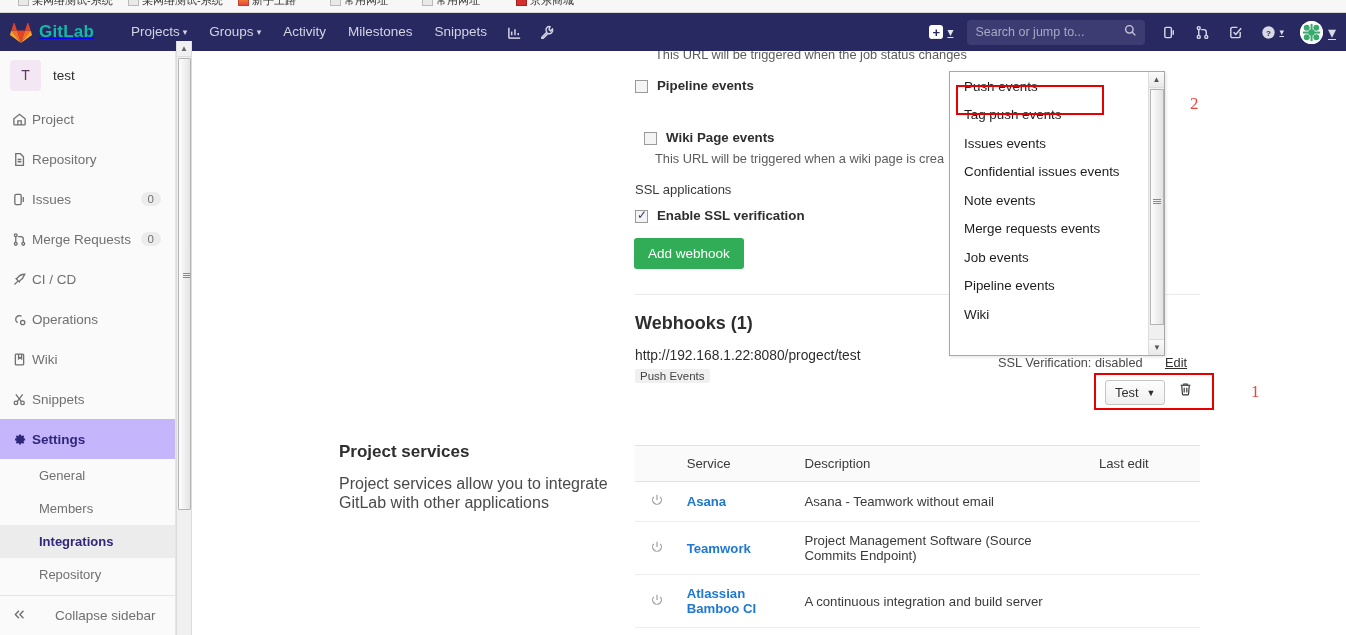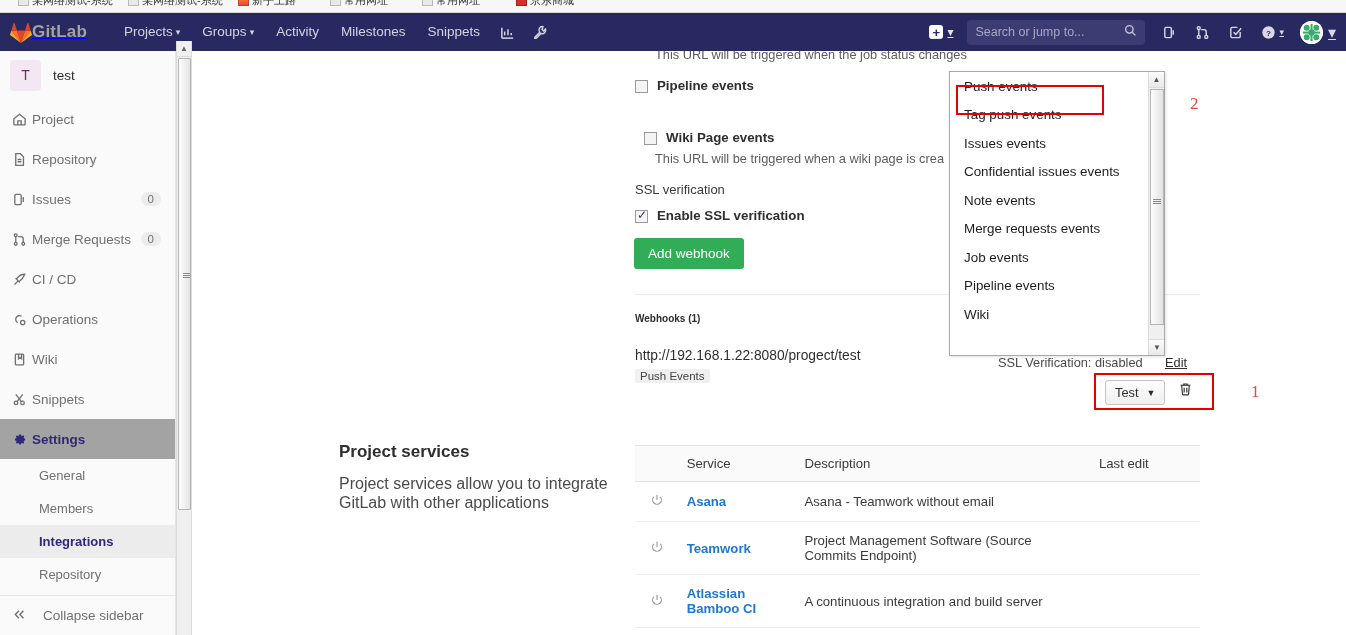--- a/index.html
+++ b/index.html
@@ -25,21 +25,21 @@
   .bm .favicon.orange { background: linear-gradient(#f7a02a,#e8453c); border-color: #c3432f; }
   .bm .favicon.red { background: #d32f2f; border-color: #a82020; }
 
   
   .navbar {
     position: absolute; top: 13px; left: 0; width: 1346px; height: 38px;
     background: #292961; display: flex; align-items: center;
   }
   .nav-logo { display: flex; align-items: center; margin-left: 10px; }
   .nav-logo svg { display: block; }
-  .nav-logo .brand { color: #a3a3a3; font-size: 17px; font-weight: bold; letter-spacing: .2px;}
+  .nav-logo .brand { color: #14b8a6; font-size: 17px; font-weight: bold; margin-left: 7px; letter-spacing: .2px;}
   .nav-links { display: flex; align-items: center; margin-left: 26px; gap: 0px; }
   .nav-link {
     color: #d3d3e4; font-size: 13.5px; padding: 0 11px; line-height: 48px;
     text-decoration: none; white-space: nowrap;
   }
   .nav-link .caret { font-size: 9px; margin-left: 3px; position: relative; top: -1px; }
   .nav-icon-link { color: #d3d3e4; padding: 0 9px; display: flex; align-items: center; }
   .nav-right { position: absolute; right: 6px; top: 0; height: 38px; display: flex; align-items: center; }
   .nav-plus {
     display: flex; align-items: center; color: #e3e3ee; padding: 0 6px; font-size: 12px;
@@ -81,34 +81,34 @@
     display: flex; align-items: center; height: 40px; padding: 0 12px;
     color: #707070; font-size: 13.5px; position: relative; cursor: pointer;
   }
   .side-item .s-ico { width: 20px; display: flex; align-items: center; color: #707070; }
   .side-item .s-label { margin-left: 0; }
   .side-item .badge {
     position: absolute; right: 14px; background: #ececec; border-radius: 9px;
     font-size: 11.5px; color: #707070; padding: 1px 7px;
   }
   .side-item.active {
-    background: #a3a3a3; color: #2e2e2e; font-weight: bold;
+    background: #c4b5fd; color: #2e2e2e; font-weight: bold;
   }
   .side-item.active .s-ico, .side-item.active .s-label { color: #31277a; }
   .side-sub {
     height: 33px; display: flex; align-items: center; padding-left: 39px;
     font-size: 13px; color: #707070; cursor: pointer;
   }
   .side-sub.current { background: #ececec; color: #31277a; font-weight: bold; }
   .collapse-row {
     position: absolute; bottom: 0; left: 0; width: 176px; height: 40px;
     display: flex; align-items: center; padding-left: 12px;
     border-top: 1px solid #e5e5e5; color: #707070; font-size: 13.5px;
   }
-  .collapse-row .s-label { margin-left: 16px; }
+  .collapse-row .s-label { margin-left: 28px; }
 
   
   .vscroll {
     position: absolute; top: 41px; left: 176px; width: 16px; height: 594px;
     background: #f0f0f0; border-left: 1px solid #dcdcdc; border-right: 1px solid #dcdcdc;
   }
   .vscroll .arrow-up {
     height: 16px; background: #f0f0f0; display: flex; align-items: center; justify-content: center;
     border-bottom: 1px solid #dcdcdc; color:#666; font-size: 8px;
   }
@@ -140,21 +140,21 @@
   .chk-title { font-size: 13.3px; font-weight: bold; color: #2e2e2e; margin-left: 9px; white-space: nowrap; }
   .plain-label { position: absolute; font-size: 13px; color: #3a3a3a; }
   .btn-green {
     position: absolute; background: #31ac57; color: #fff; border: 0; border-radius: 3px;
     font-size: 13.5px; font-family: "Liberation Sans", sans-serif;
     padding: 8px 14px; cursor: pointer;
   }
   .hr { position: absolute; height: 1px; background: #ebebeb; }
 
   
-  .wh-title { position: absolute; font-size: 10px; font-weight: bold; color: #2e2e2e; }
+  .wh-title { position: absolute; font-size: 18px; font-weight: bold; color: #2e2e2e; }
   .wh-url { position: absolute; font-size: 13.8px; color: #2e2e2e; }
   .wh-tag {
     position: absolute; font-size: 11.5px; color: #444; background: #f0f0f0;
     border-radius: 2px; padding: 1px 5px;
   }
   .wh-ssl { position: absolute; font-size: 12.8px; color: #4a4a4a; }
   .wh-edit { position: absolute; font-size: 12.8px; color: #2e2e2e; }
   .btn-test {
     position: absolute; border: 1px solid #c4c4c4; background: linear-gradient(#fdfdfd,#f0f0f0);
     border-radius: 3px; font-size: 12.8px; color: #2e2e2e; padding: 4px 9px;
@@ -488,21 +488,21 @@
       <span class="chk"></span>
       <span class="chk-title">Pipeline events</span>
     </div>
 
     <div class="chk-row" style="left:442px; top:79px;margin-left:9px;">
       <span class="chk"></span>
       <span class="chk-title">Wiki Page events</span>
     </div>
     <div class="hint" style="left:462px; top:100px;">This URL will be triggered when a wiki page is crea</div>
 
-    <div class="plain-label" style="left:442px; top:131px;">SSL verification</div>
+    <div class="plain-label" style="left:442px; top:131px;">SSL applications</div>
     <div class="chk-row" style="left:442px; top:157px;">
       <span class="chk checked"></span>
       <span class="chk-title">Enable SSL verification</span>
     </div>
 
     <button class="btn-green" style="left:441px; top:187px;">Add webhook</button>
 
     <div class="hr" style="left:442px; top:243px; width:565px;"></div>
 
     <div class="wh-title" style="left:442px; top:262px;">Webhooks (1)</div>

